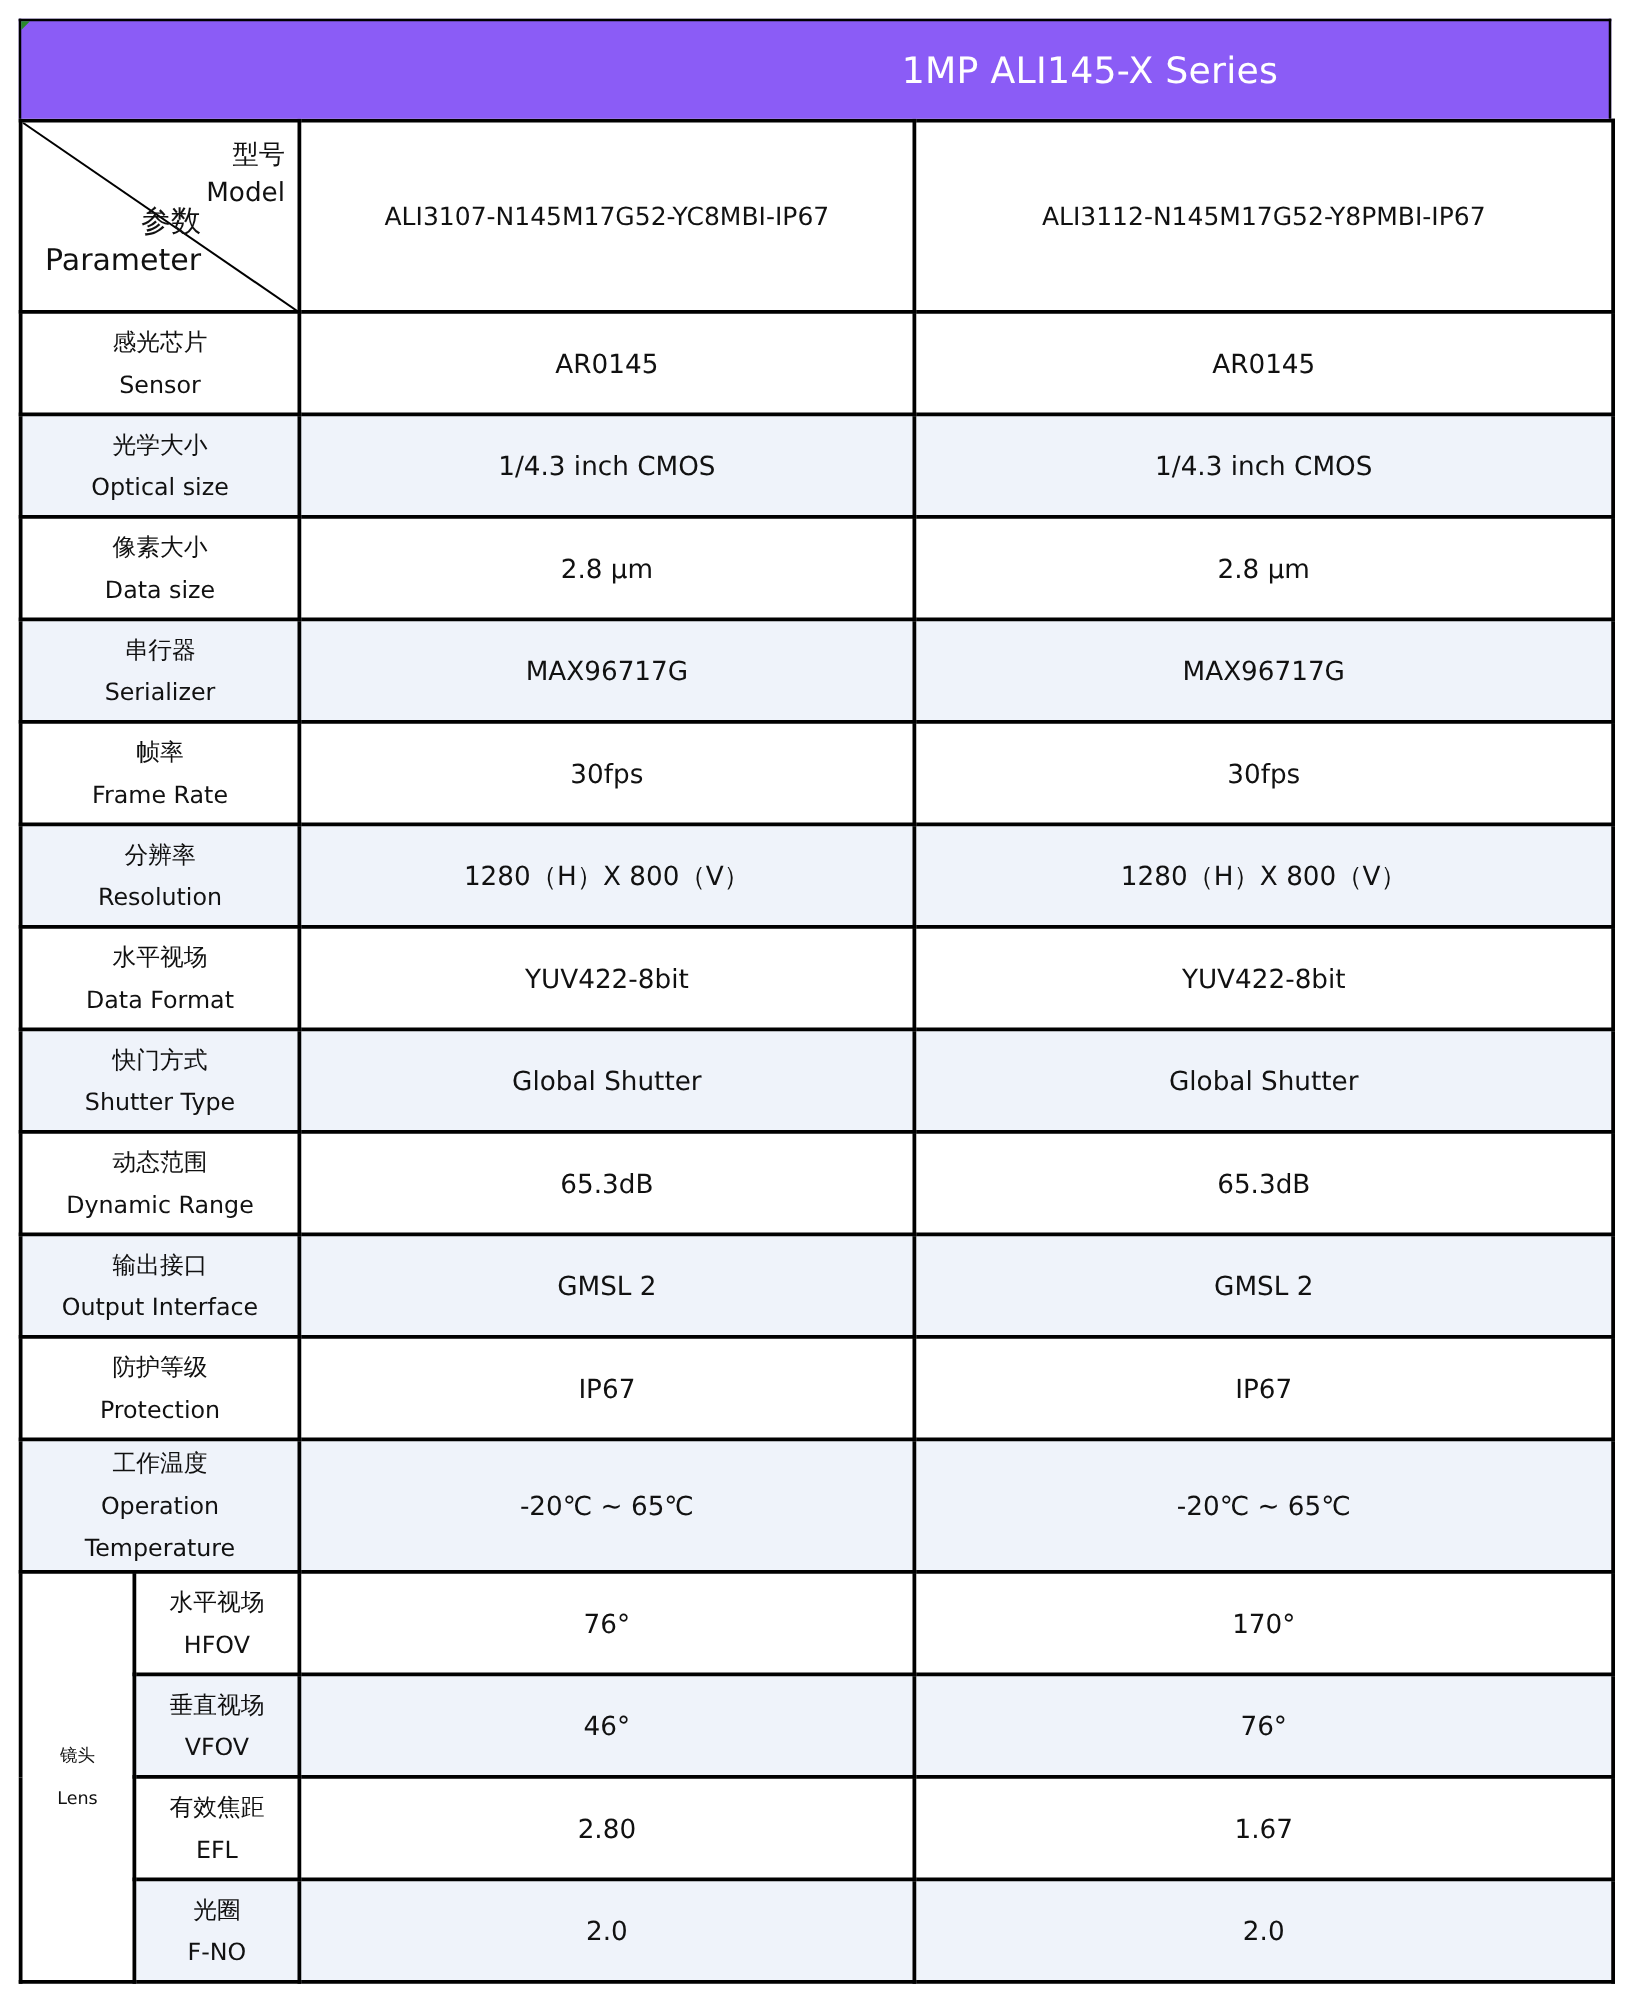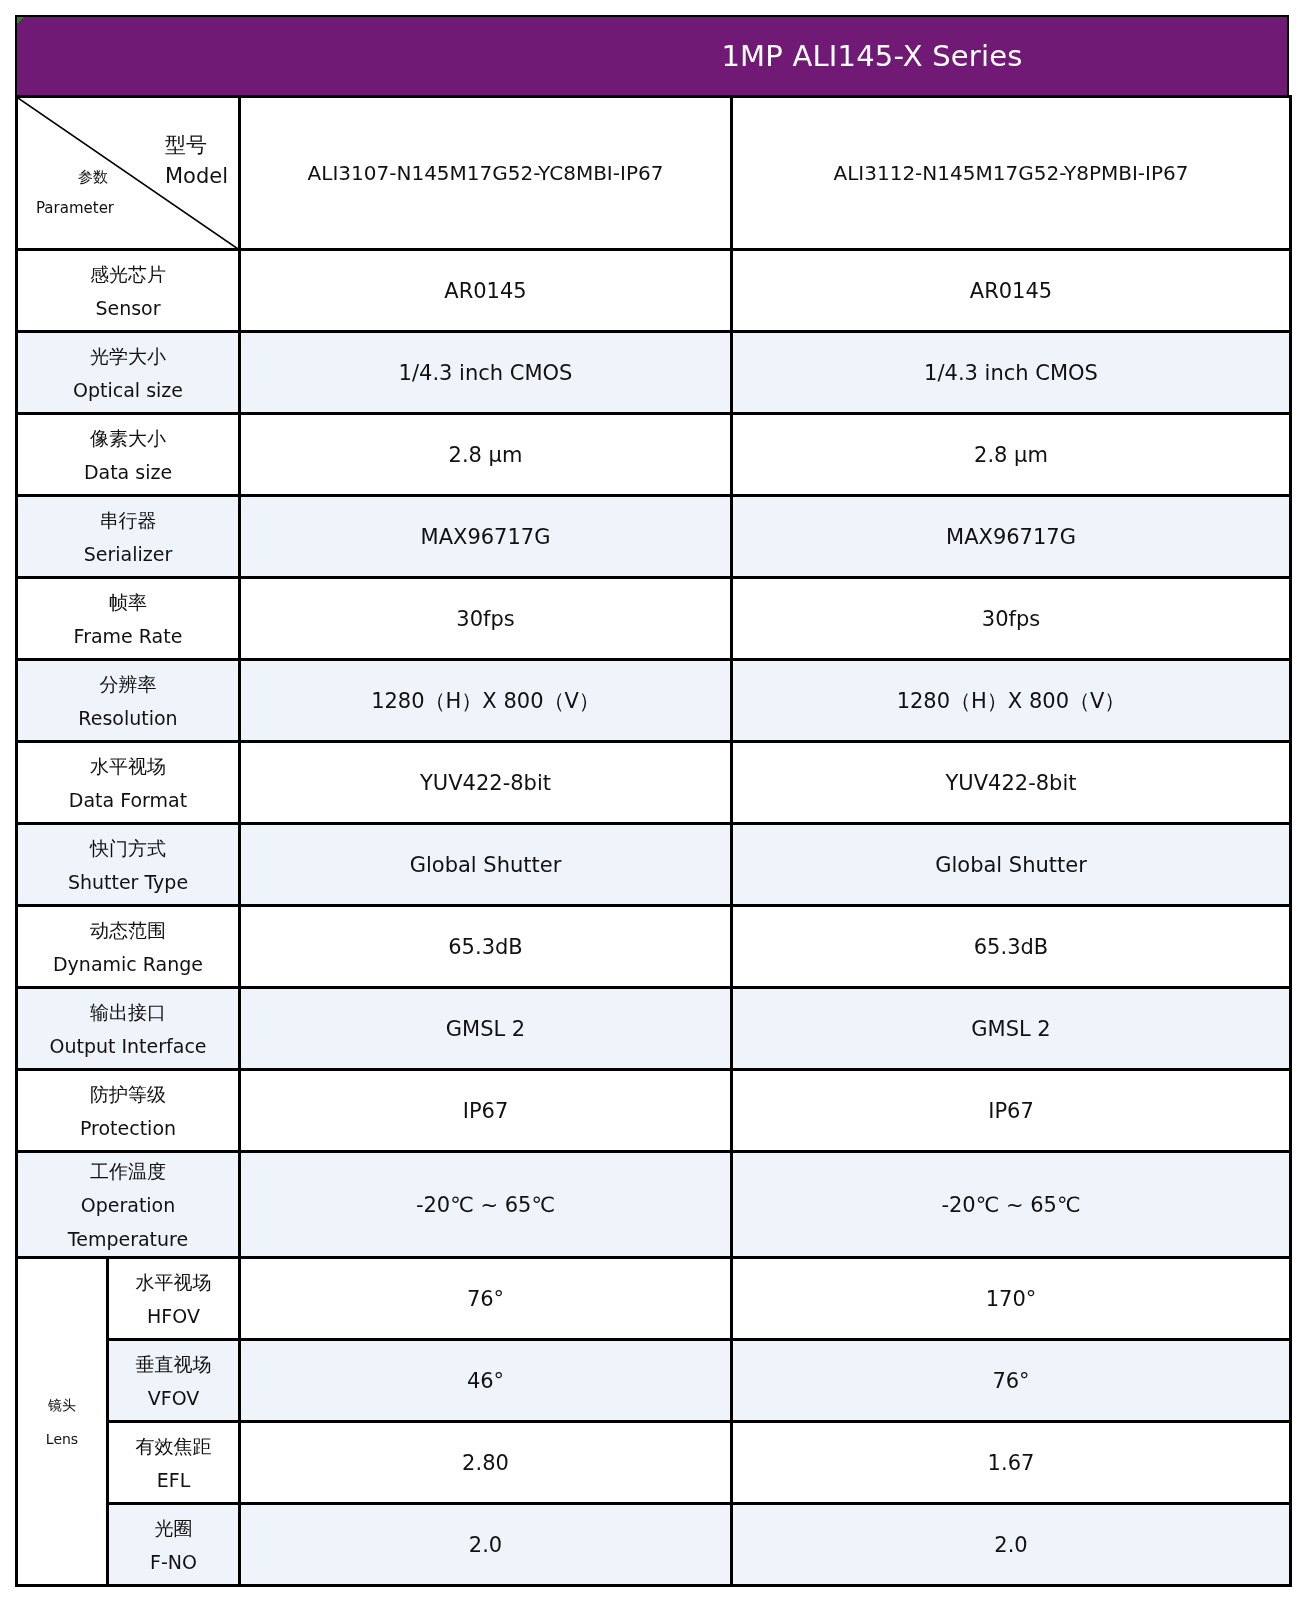--- a/index.html
+++ b/index.html
@@ -1,33 +1,33 @@
 <!DOCTYPE html>
 <html><head>
 <meta charset="utf-8">
 <style>
   html, body { margin: 0; padding: 0; background: #ffffff; }
   body { width: 1304px; height: 1604px; position: relative; overflow: hidden;
          font-family: "DejaVu Sans", "Liberation Sans", sans-serif; color: #111; }
   .sheet { position: absolute; left: 15px; top: 15px; width: 1274px; }
-  .title-bar { height: 80px; background: #701a75; border: 2px solid #000; border-bottom: none;
+  .title-bar { height: 80px; background: #8b5cf6; border: 2px solid #000; border-bottom: none;
                box-sizing: border-box; position: relative; display: flex; align-items: center; justify-content: center; }
   .title-bar .corner { position: absolute; left: 0; top: 0; width: 0; height: 0;
                        border-top: 7px solid #2a8a2a; border-right: 7px solid transparent; }
   .title-bar .title { color: #ffffff; font-size: 29px; padding-left: 440px; letter-spacing: 0.2px; }
   table { border-collapse: collapse; width: 1274px; table-layout: fixed; }
   td { border: 3px solid #000; text-align: center; vertical-align: middle; padding: 0;
        font-size: 21px; line-height: 34px; }
   td.param { font-size: 19px; line-height: 34px; margin-left: 14px; }
   tr.shade td.sh { background: #eff3fa; }
   .hdr-row td { height: 150px; }
   .diag { position: relative; height: 150px; }
   .diag svg { position: absolute; left: 0; top: 0; }
-  .diag .model { position: absolute; right: 10px; top: 32px; text-align: left; font-size: 21px; line-height: 31px; }
-  .diag .param-lbl { position: absolute; left: 18px; top: 64px; text-align: center; font-size: 15px; line-height: 31px; }
+  .diag .model { position: absolute; right: 10px; top: 10px; text-align: right; font-size: 21px; line-height: 31px; }
+  .diag .param-lbl { position: absolute; left: 18px; top: 64px; text-align: right; font-size: 24px; line-height: 31px; }
   .diag .param-lbl .zh { display: block; padding-left: 36px; }
   .model-name { font-size: 20px; }
   .lens-group { font-size: 14px; line-height: 34px; }
 </style>
 </head>
 <body>
 
 <div class="sheet">
   <div class="title-bar">
     <span class="corner"></span>

